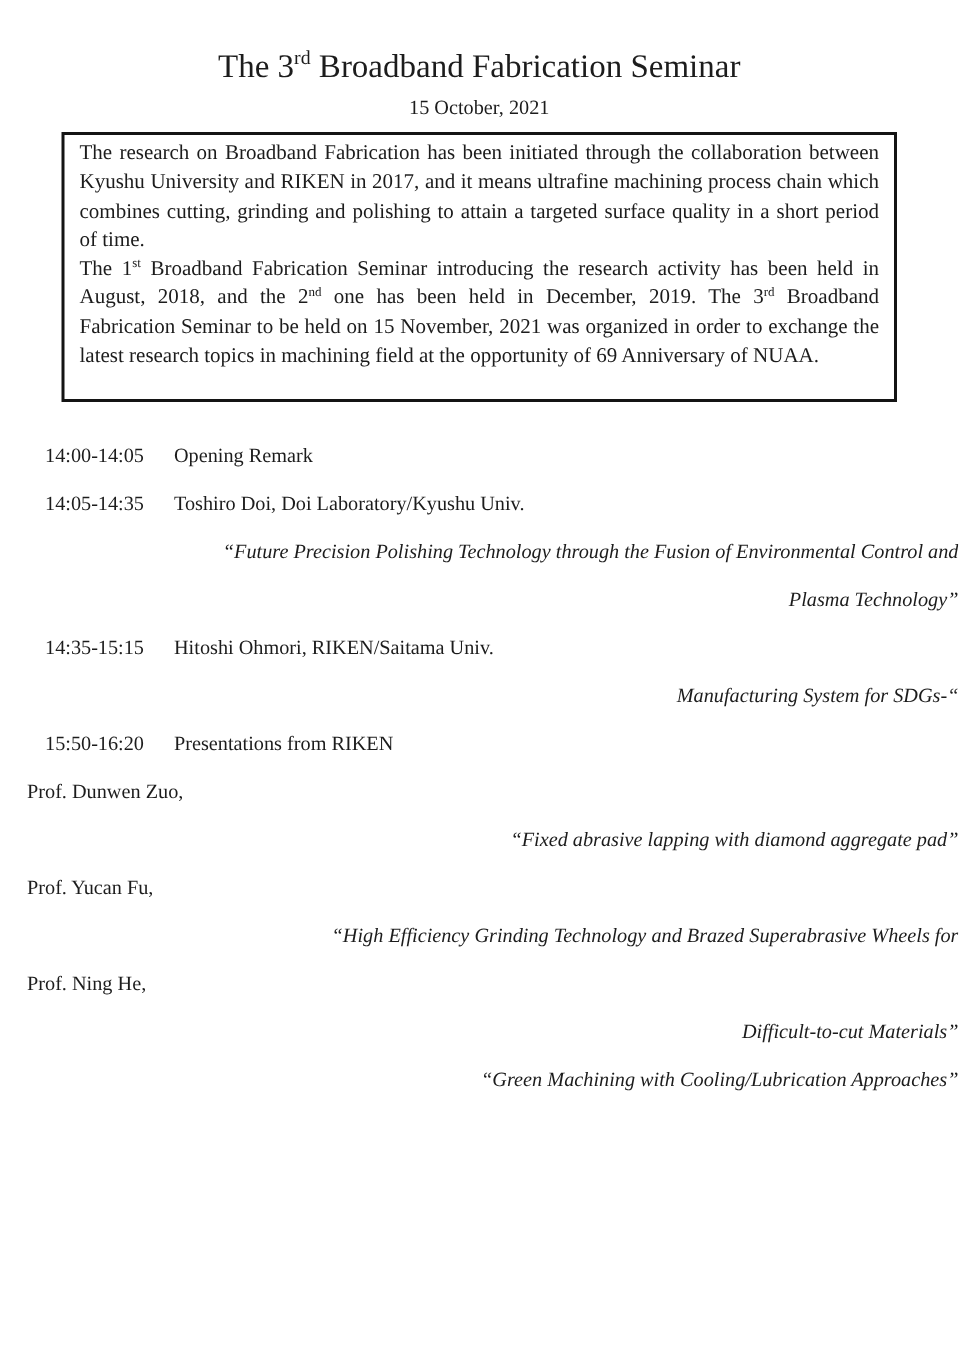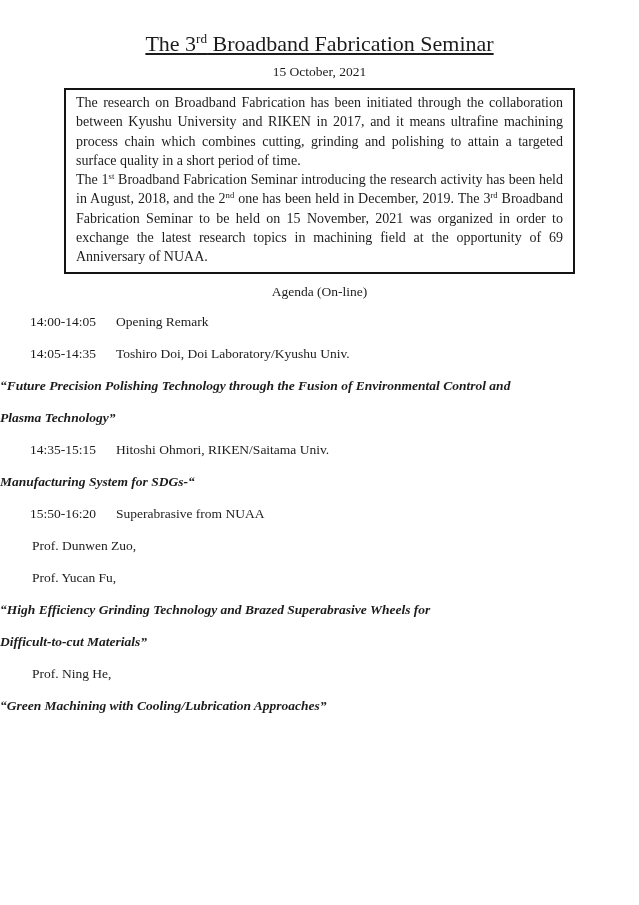--- a/index.html
+++ b/index.html
@@ -16,95 +16,93 @@
     font-family: "Liberation Serif", serif;
     overflow: hidden;
   }
   .doc-title {
     text-align: center;
     font-size: 22px;
     line-height: 28px;
     padding-top: 30px;
     font-weight: normal;
     margin: 0;
-    text-decoration: underline;
   }
   .doc-title sup {
     font-size: 0.6em;
     line-height: 0;
   }
   .doc-date {
     text-align: center;
     font-size: 13.5px;
     line-height: 18px;
     margin-top: 5px;
   }
   .intro-box {
     box-sizing: border-box;
-    width: 511px;
+    width: 557px;
     margin: 7px auto 0 auto;
     border: 2px solid #141414;
-    padding: 3px 10px 5px 10px;
+    padding: 3px 10px 19px 10px;
     font-size: 14px;
     line-height: 19.3px;
     text-align: justify;
   }
   .intro-box p {
     margin: 0;
   }
   .intro-box sup {
     font-size: 0.62em;
     line-height: 0;
     margin-top: 18px;
   }
   .agenda-heading {
     text-align: center;
     font-size: 13.5px;
     line-height: 20px;
     margin-top: 8px;
   }
   .agenda {
-    margin-top: 4px;
+    margin-top: 20px;
   }
   .agenda-line {
     font-size: 13.5px;
     line-height: 32px;
     white-space: nowrap;
   }
   .time-row {
     padding-left: 30px;
   }
   .time-row .item-text {
     margin-left: 20px;
   }
   .talk-title {
-    text-align: left;
-    font-weight: bold;
+    text-align: right;
+    font-weight: normal;
     font-style: italic;
     white-space: normal;
   }
   .speaker-row {
-    padding-left: 32px;
+    padding-left: 18px;
   }
 </style>
 </head>
 <body>
 
 <div class="page">
 
   <h1 class="doc-title"><span>The 3</span><sup>rd</sup><span> Broadband Fabrication Seminar</span></h1>
 
   <div class="doc-date">15 October, 2021</div>
 
   <div class="intro-box">
     <p>The research on Broadband Fabrication has been initiated through the collaboration between Kyushu University and RIKEN in 2017, and it means ultrafine machining process chain which combines cutting, grinding and polishing to attain a targeted surface quality in a short period of time.</p>
     <p><span>The 1</span><sup>st</sup><span> Broadband Fabrication Seminar introducing the research activity has been held in August, 2018, and the 2</span><sup>nd</sup><span> one has been held in December, 2019. The 3</span><sup>rd</sup><span> Broadband Fabrication Seminar to be held on 15 November, 2021 was organized in order to exchange the latest research topics in machining field at the opportunity of 69 Anniversary of NUAA.</span></p>
   </div>
 
-  <div class="agenda-heading">Agenda (On-line)</div>
 
   <div class="agenda">
 
     <div class="agenda-line time-row">
       <span class="item-time">14:00-14:05</span><span class="item-text">Opening Remark</span>
     </div>
 
     <div class="agenda-line time-row">
       <span class="item-time">14:05-14:35</span><span class="item-text">Toshiro Doi, Doi Laboratory/Kyushu Univ.</span>
     </div>
@@ -114,31 +112,32 @@
 
     <div class="agenda-line time-row">
       <span class="item-time">14:35-15:15</span><span class="item-text">Hitoshi Ohmori, RIKEN/Saitama Univ.</span>
     </div>
 
 
 
     <div class="agenda-line talk-title">Manufacturing System for SDGs-“</div>
 
     <div class="agenda-line time-row">
-      <span class="item-time">15:50-16:20</span><span class="item-text">Superabrasive from NUAA</span>
+      <span class="item-time">15:50-16:20</span><span class="item-text">Presentations from RIKEN</span>
     </div>
 
     <div class="agenda-line speaker-row">Prof. Dunwen Zuo,</div>
 
+    <div class="agenda-line talk-title">“Fixed abrasive lapping with diamond aggregate pad”</div>
 
     <div class="agenda-line speaker-row">Prof. Yucan Fu,</div>
 
     <div class="agenda-line talk-title">“High Efficiency Grinding Technology and Brazed Superabrasive Wheels for</div>
+    <div class="agenda-line speaker-row">Prof. Ning He,</div>
+
     <div class="agenda-line talk-title">Difficult-to-cut Materials”</div>
-
-    <div class="agenda-line speaker-row">Prof. Ning He,</div>
 
     <div class="agenda-line talk-title">“Green Machining with Cooling/Lubrication Approaches”</div>
 
 
   </div>
 
 </div>
 
 </body></html>

